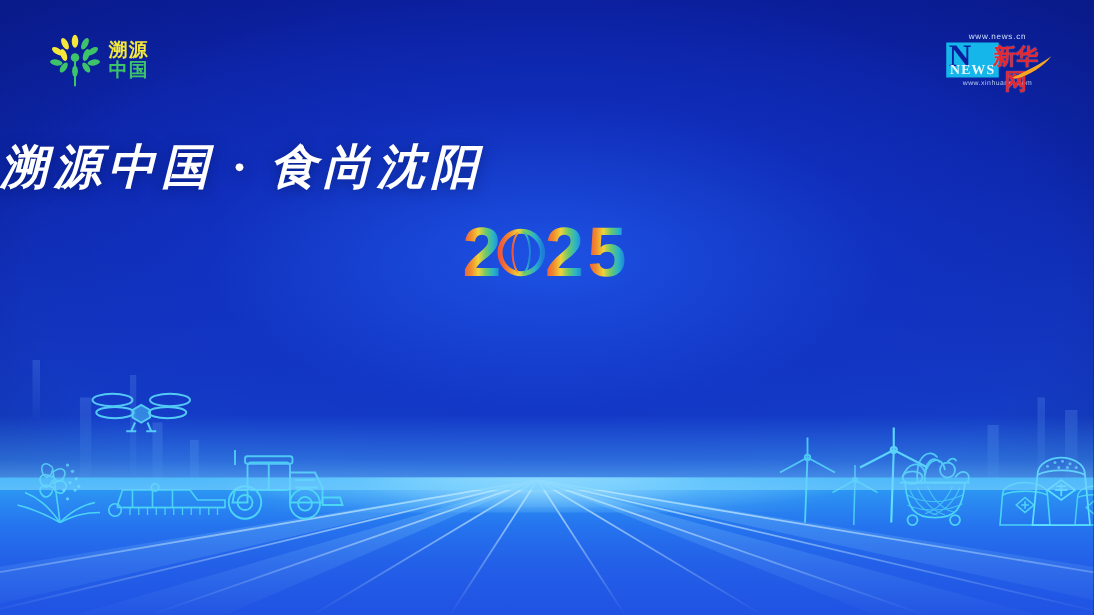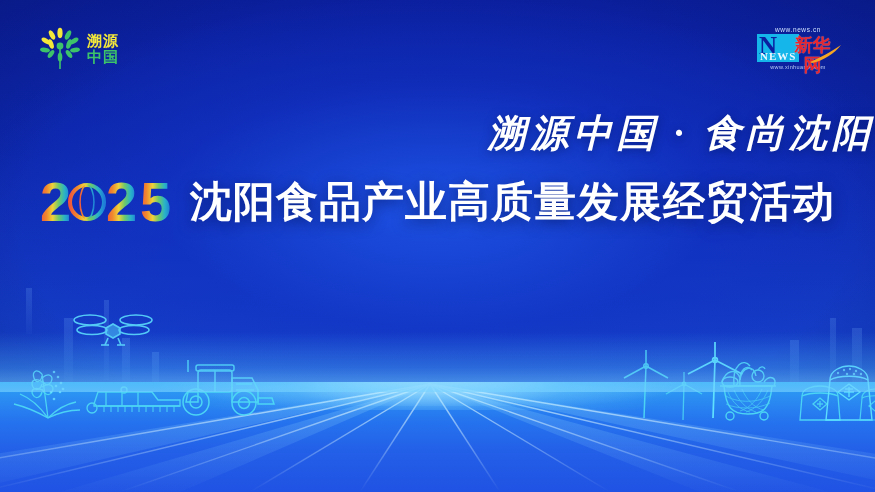--- a/index.html
+++ b/index.html
@@ -89,21 +89,21 @@
     position:absolute; left:29px; top:2px; font-size:18px; font-weight:700;
     color:#e8262d; letter-spacing:0px; line-height:1.1;
     text-shadow:0 0 1px rgba(255,255,255,0.5);
   }
   .logo-right .swoosh { position:absolute; right:-4px; bottom:-2px; }
   .logo-right .url-bot {
     font-size:5.5px; color:#b9cdf5; letter-spacing:0.4px; margin-top:2px;
   }
 
   
-  .titleblock { position:absolute; left:0; right:0; top:108px; z-index:11; text-align:right; }
+  .titleblock { position:absolute; left:0; right:0; top:108px; z-index:11; text-align:left; }
 
   .subtitle {
     font-family:"Liberation Serif","DejaVu Serif",serif;
     font-size:38px; font-weight:700; color:#ffffff;
     letter-spacing:5px; font-style:italic;
     text-shadow:0 2px 10px rgba(0,20,90,0.55);
   }
 
   .mainrow {
     display:flex; align-items:center; justify-content:center;
@@ -410,18 +410,17 @@
             <ellipse cx="17" cy="19" rx="7" ry="17"></ellipse>
             <line x1="17" y1="2" x2="17" y2="36"></line>
             <line x1="1" y1="12" x2="33" y2="12"></line>
             <line x1="0" y1="19" x2="34" y2="19"></line>
             <line x1="1" y1="26" x2="33" y2="26"></line>
           </g>
         </g>
         <text x="66" y="46" font-family="'Liberation Sans',sans-serif" font-size="56" font-weight="700" fill="url(#yg)" letter-spacing="-1">2</text>
         <text x="100" y="46" font-family="'Liberation Sans',sans-serif" font-size="56" font-weight="700" fill="url(#yg)" letter-spacing="-1">5</text>
       </svg>
-      <div class="headline">沈阳食品产业高质量发展经贸活动</div>
     </div>
   </div>
 
 
 </div>
 
 </body></html>

